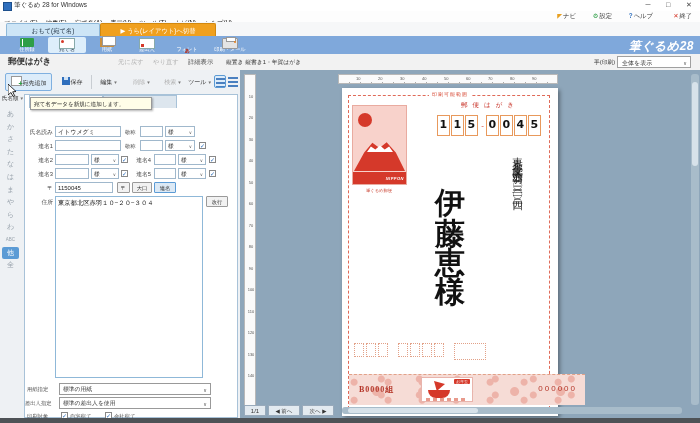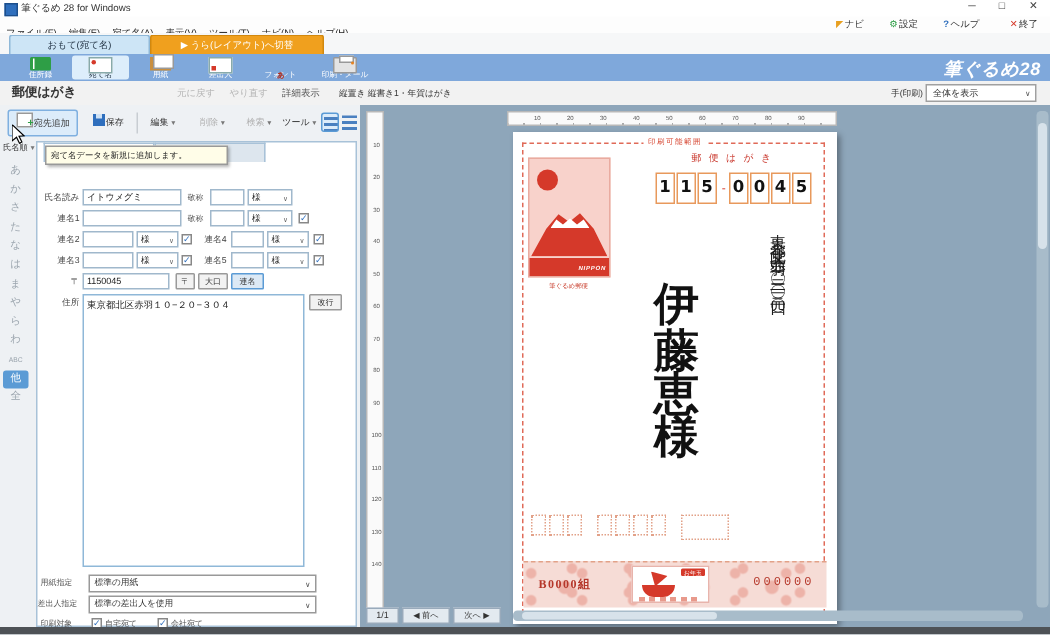--- a/index.html
+++ b/index.html
@@ -129,28 +129,28 @@
   
   #senderrow{left:12px;top:255px;display:flex;align-items:flex-start;}
   .sbox{width:10px;height:14px;border:1px dotted #e2a188;box-sizing:border-box;margin-right:2px;}
   .sgap{width:8px;}
   .swide{width:32px;height:17px;border:1px dotted #e2a188;box-sizing:border-box;}
   
   #strip{left:7px;top:286px;width:202px;height:30px;border-top:1px dashed #e2a188;
          background:radial-gradient(circle at 15% 40%,#edb3a9 0 3px,transparent 4px),
                     radial-gradient(circle at 60% 75%,#edb3a9 0 4px,transparent 5px),
                     radial-gradient(circle at 85% 25%,#edb3a9 0 3px,transparent 4px),#f6dcd6;
-         background-size:34px 18px,46px 22px,38px 16px;}
+         background-size:34px 18px,46px 22px,38px 16px;padding-left:34px;}
   #lot-group{left:10px;top:9px;font-size:8px;color:#b5372a;font-weight:bold;letter-spacing:1px;font-family:"Liberation Serif","DejaVu Serif",serif;}
   #shipbox{left:72px;top:2px;width:52px;height:25px;background:#fff;border:1px solid #e8b4ac;box-sizing:border-box;}
   #otoshidama{right:2px;top:1px;font-size:4px;color:#fff;background:#d5392a;padding:0 2px;border-radius:1px;}
   #sail{left:12px;top:3px;width:11px;height:10px;background:#d5392a;clip-path:polygon(0 0,100% 30%,25% 100%);}
   #hull{left:6px;top:12px;width:22px;height:8px;background:#d5392a;border-radius:0 0 10px 10px;}
   #wave{left:4px;top:20px;width:40px;height:3px;background:repeating-linear-gradient(to right,#e89a8c 0 4px,transparent 4px 7px);}
-  #lot-num{right:8px;top:9px;font-size:8px;color:#b5372a;letter-spacing:2px;font-family:Liberation Mono, monospace;text-align:right;}
+  #lot-num{right:8px;top:9px;font-size:8px;color:#b5372a;letter-spacing:2px;font-family:Liberation Sans, sans-serif;text-align:right;}
   
   #vsb{left:691px;top:74px;width:8px;height:331px;background:#a8bcca;border-radius:3px;}
   #vsb i{position:absolute;left:1px;top:8px;width:6px;height:84px;background:#d7e2ea;border-radius:3px;display:block;}
   #pagebox{left:244px;top:405px;width:22px;height:11px;background:#e3eaf0;border:1px solid #9ab;box-sizing:border-box;font-size:6px;color:#333;text-align:center;line-height:10px;}
   .navbtn{top:405px;height:11px;background:#e3eaf0;border:1px solid #9ab;box-sizing:border-box;font-size:5.5px;color:#333;text-align:center;line-height:10px;}
   #hsb{left:342px;top:407px;width:340px;height:7px;background:#a8bcca;border-radius:3px;}
   #hsb i{position:absolute;left:6px;top:1px;width:130px;height:5px;background:#d7e2ea;border-radius:3px;display:block;}
   
   #botstrip{left:0;top:418px;width:700px;height:5px;background:#4e5256;}
   .vline{position:absolute;width:1px;background:#c8cdd2;top:75px;height:14px;}

